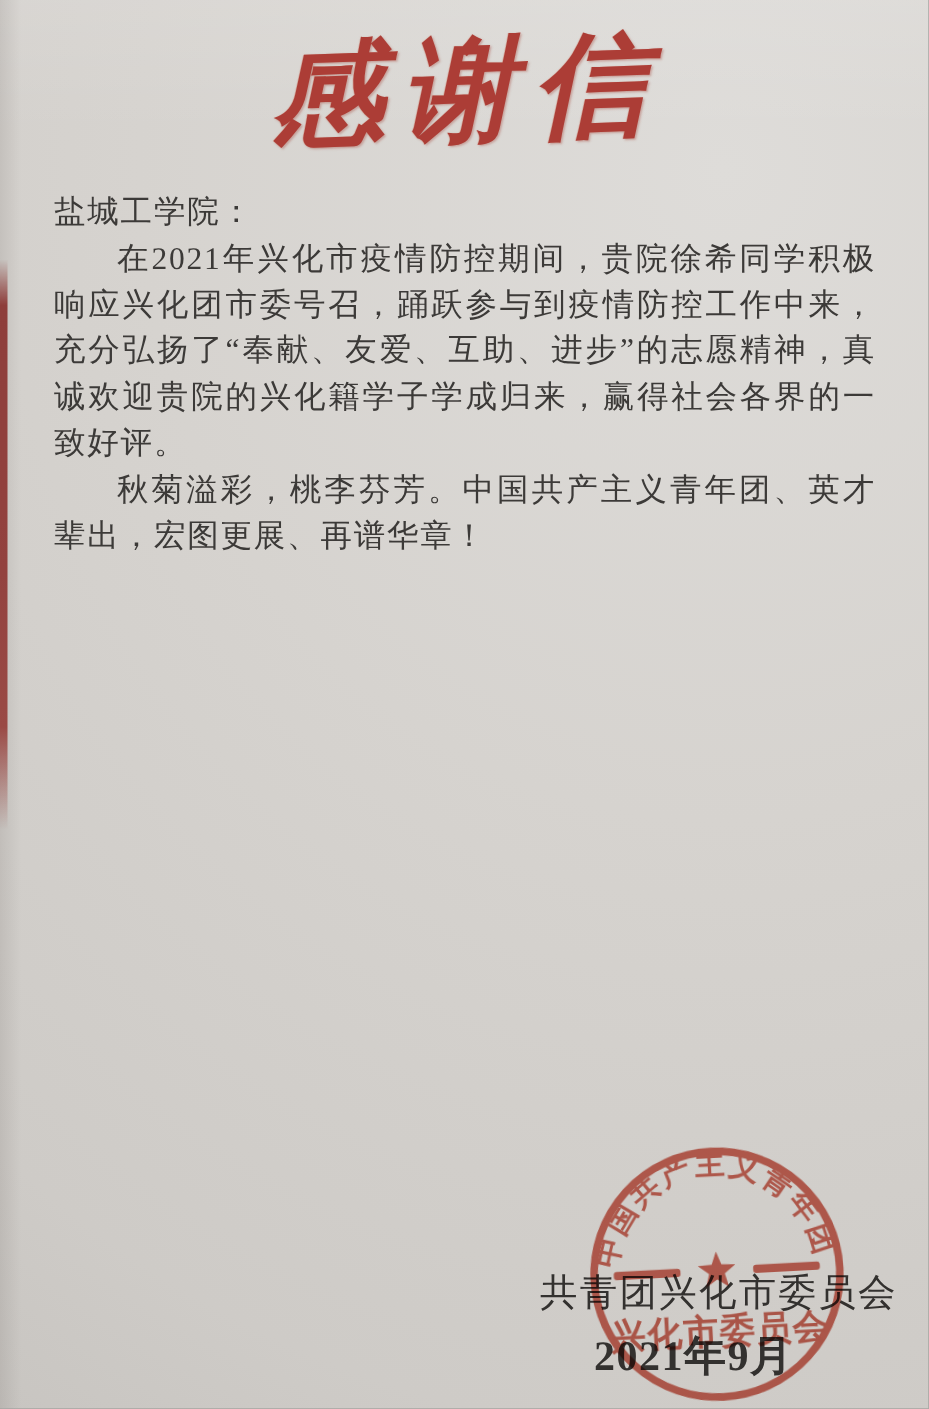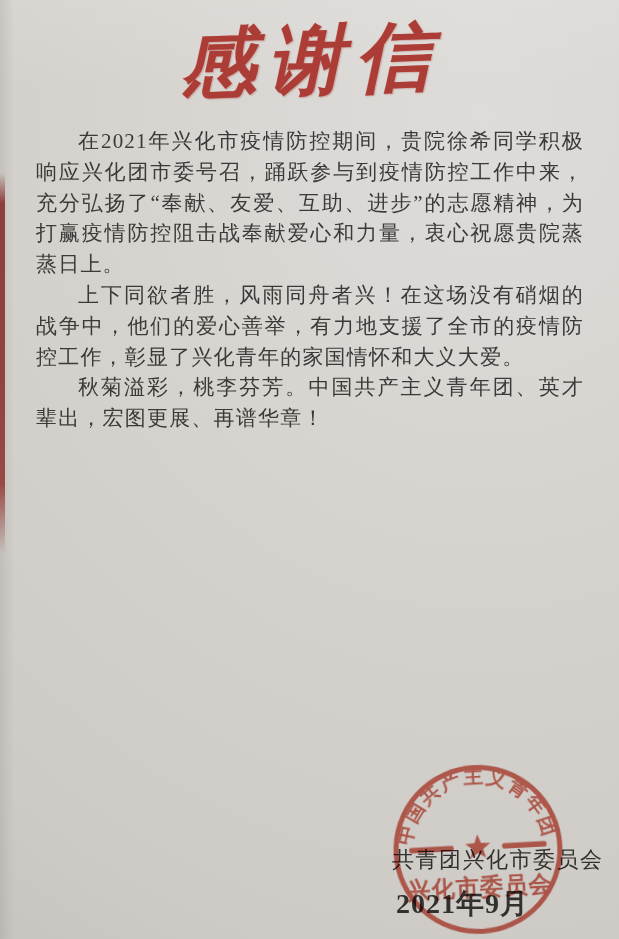--- a/index.html
+++ b/index.html
@@ -46,24 +46,23 @@
     line-height: 30.8px;
     color: #3c3a38;
     text-align: justify;
     letter-spacing: 1.2px;
   }
   .letter-body p { margin: 0; }
   .letter-body p.para { text-indent: 2em; }
   .signature {
     position: absolute;
     top: 845px; left: 360px;
-    font-size: 22px;
+    font-size: 25px;
     letter-spacing: 1.5px;
     color: #33312f;
-    margin-left: 32px;
   }
   .date {
     position: absolute;
     top: 885px; left: 396px;
     font-size: 28px;
     letter-spacing: 1px;
     color: #33312f;
     font-weight: bold;
   }
   .seal {
@@ -96,22 +95,22 @@
 </head>
 <body>
 
 <div class="page">
 
   <div class="edge-strip"></div>
 
   <h1 class="title">感谢信</h1>
 
   <div class="letter-body">
-    <p class="para">在2021年兴化市疫情防控期间，贵院徐希同学积极响应兴化团市委号召，踊跃参与到疫情防控工作中来，充分弘扬了“奉献、友爱、互助、进步”的志愿精神，为打赢疫情防控阻击战奉献爱心和力量，衷心祝愿贵院蒸蒸日上。</p>
-    <p class="para">上下同欲者胜，风雨同舟者兴！在这场没有硝烟的战争中，他们的爱心善举，有力地支援了全市的疫情防控工作，彰显了兴化青年的家国情怀和大义大爱。</p>
+    <p class="salutation">盐城工学院：</p>
+    <p class="para">在2021年兴化市疫情防控期间，贵院徐希同学积极响应兴化团市委号召，踊跃参与到疫情防控工作中来，充分弘扬了“奉献、友爱、互助、进步”的志愿精神，真诚欢迎贵院的兴化籍学子学成归来，赢得社会各界的一致好评。</p>
     <p class="para">秋菊溢彩，桃李芬芳。中国共产主义青年团、英才辈出，宏图更展、再谱华章！</p>
   </div>
 
   <div class="signature">共青团兴化市委员会</div>
   <div class="date">2021年9月</div>
 
   <svg class="seal" viewBox="0 0 176 176" xmlns="http://www.w3.org/2000/svg">
     <circle class="ring" cx="88" cy="88" r="81"></circle>
     <defs>
       <path id="sealArc" d="M 23 76.5 A 66 66 0 0 1 153 76.5" fill="none"></path>

